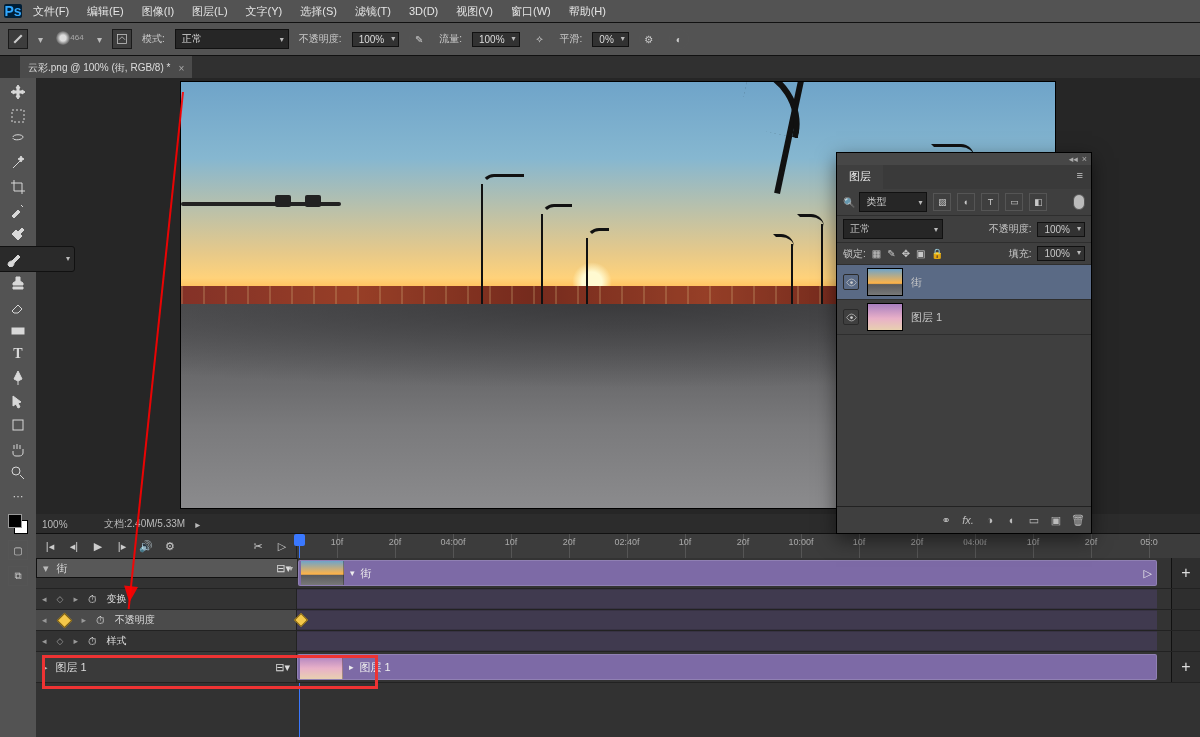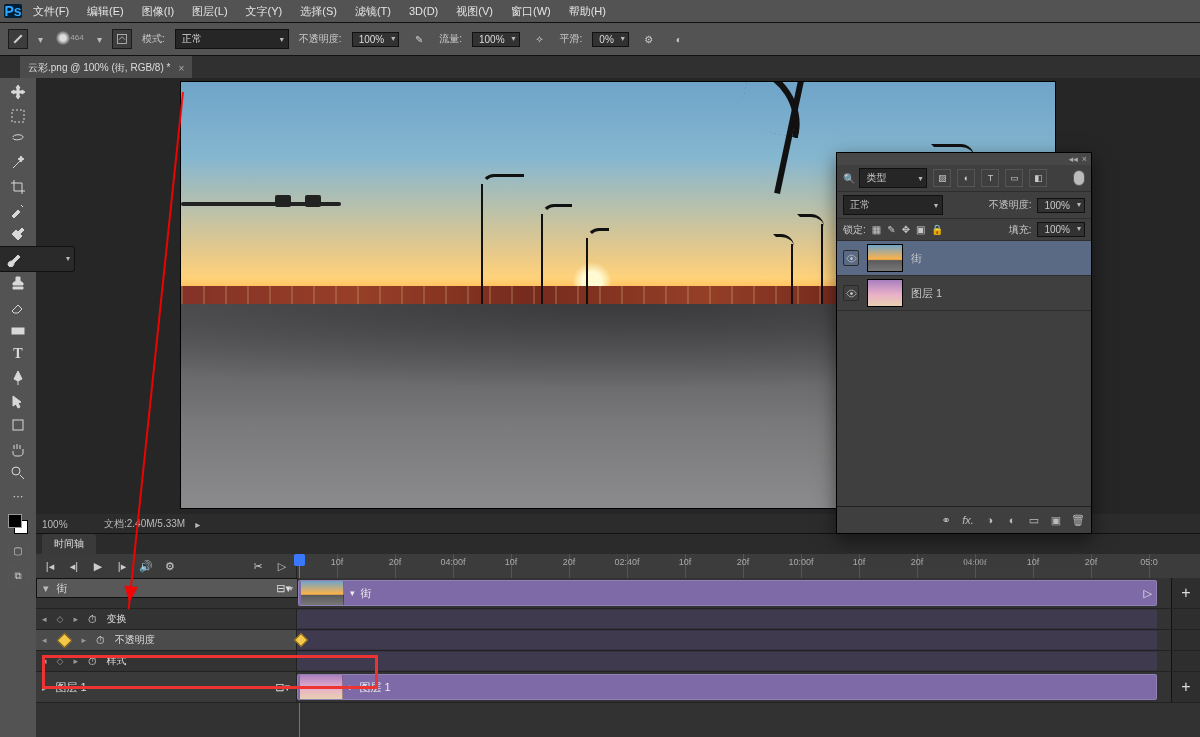--- a/index.html
+++ b/index.html
@@ -407,20 +407,25 @@
   <div class="ico">⧉</div>
 </div>
 
 <div class="arrow"></div>
 
 <div class="layers-panel">
   <div class="gripbar">
       <span>◂◂</span>
       <span>×</span>
     </div>
+  <div class="tabs">
+    <div class="tab active">图层</div>
+    <div style="flex:1"></div>
+    <div style="padding:4px 8px;">≡</div>
+  </div>
   <div class="lp-row">
     <span>🔍</span>
     <div class="sel" style="min-width:46px">
         <span>类型</span>
       </div>
     <div class="ico">▨</div>
     <div class="ico">◐</div>
     <div class="ico">T</div>
     <div class="ico">▭</div>
     <div class="ico">◧</div>
@@ -473,23 +478,20 @@
     <span style="font-style:italic">fx.</span>
     <span>◑</span>
     <span>◐</span>
     <span>▭</span>
     <span>▣</span>
     <span>🗑</span>
   </div>
 </div>
 
 <div class="timeline">
-  <div class="tl-tabbar">
-      <div class="tab">时间轴</div>
-    </div>
   <div class="tl-toolbar">
     <div class="tl-controls">
       <span class="btn">|◂</span>
       <span class="btn">◂|</span>
       <span class="btn">▶</span>
       <span class="btn">|▸</span>
       <span class="btn">🔊</span>
       <span class="btn">⚙</span>
       <div style="flex:1"></div>
       <span class="btn">✂</span>

